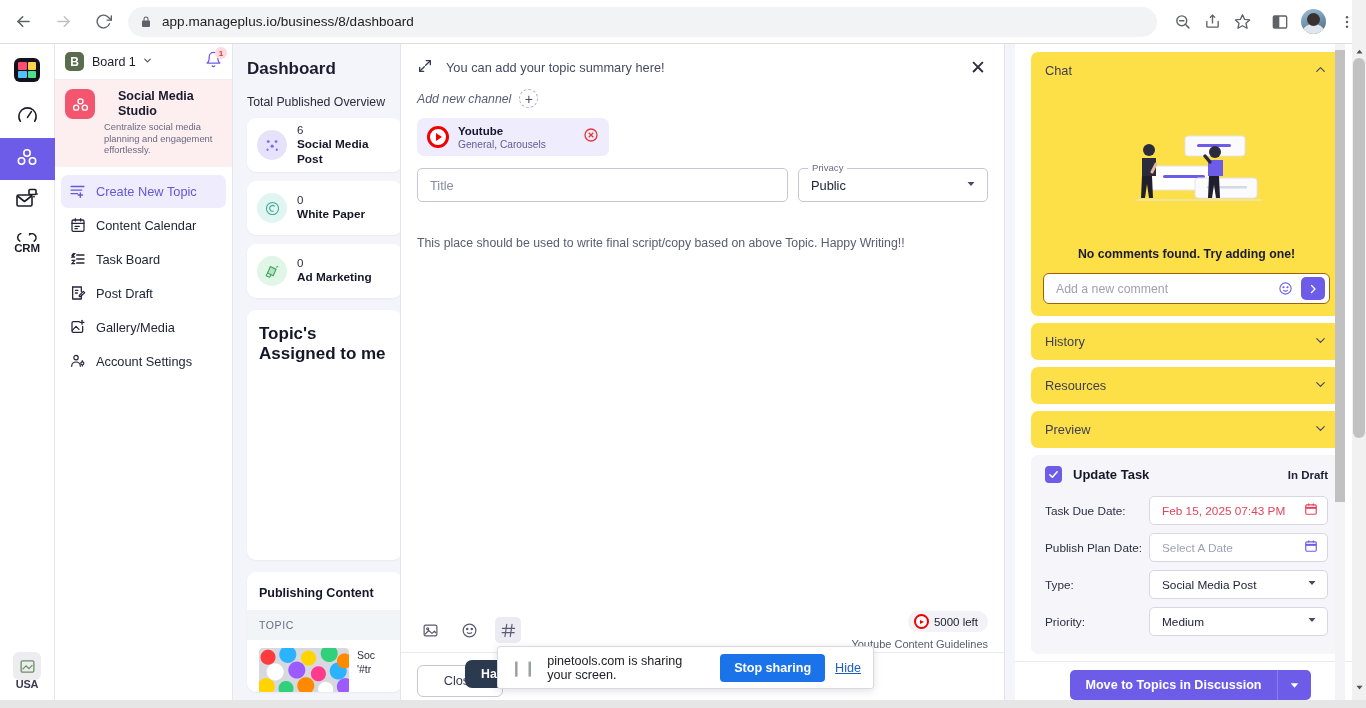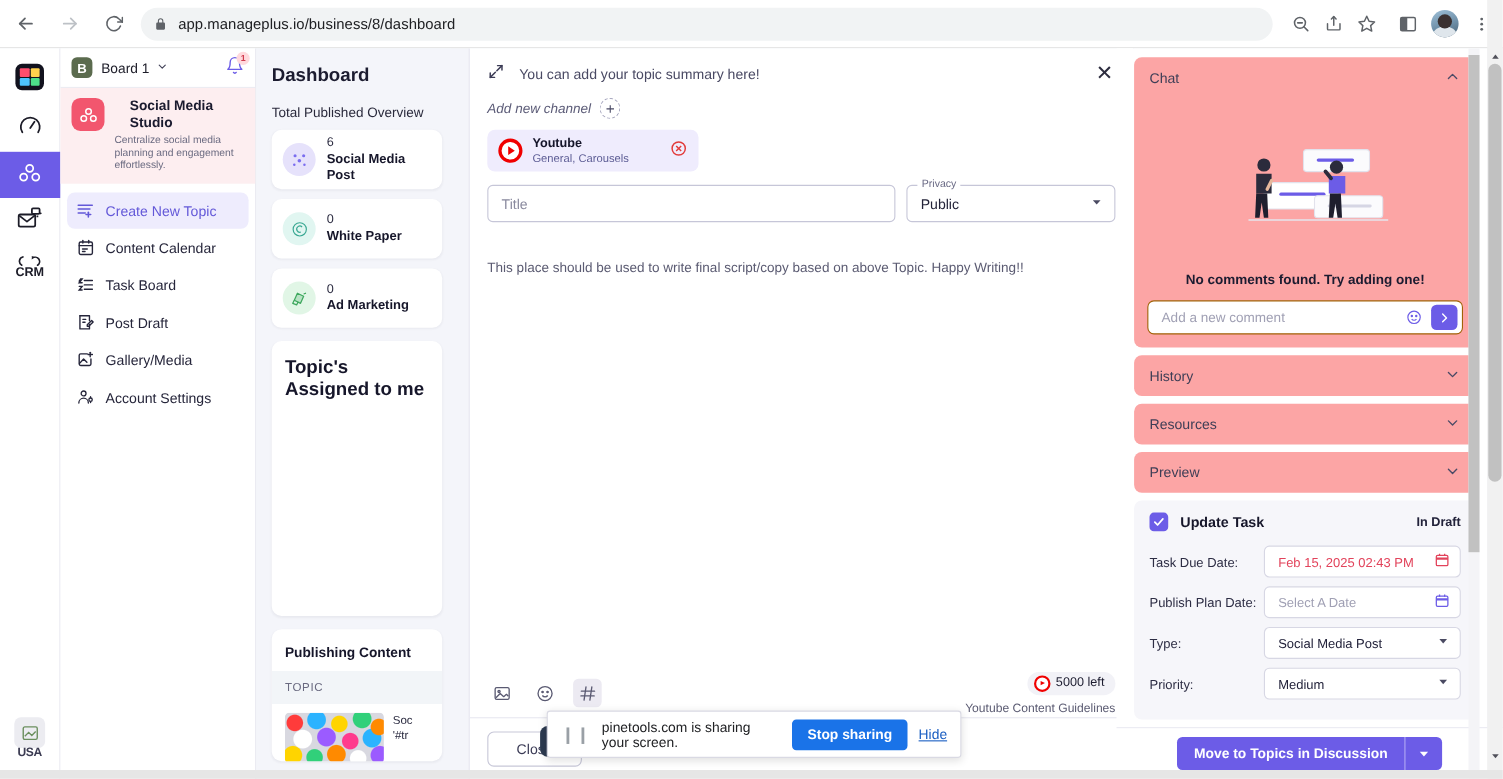--- a/index.html
+++ b/index.html
@@ -170,21 +170,21 @@
       radial-gradient(circle at 30% 88%, #31d07a 7px, transparent 8px),
       radial-gradient(circle at 52% 82%, #ff8a00 8px, transparent 9px),
       radial-gradient(circle at 74% 90%, #ffffff 7px, transparent 8px),
       radial-gradient(circle at 96% 84%, #9b5bff 8px, transparent 9px),
       #d8d8e0;
   }
   .pub-text { font-size: 10.5px; color: #2b2b40; line-height: 14px; overflow: hidden; }
 
   
   #modal {
-    position: absolute; left: 426px; top: 0; width: 605px; height: 664px;
+    position: absolute; left: 400px; top: 0; width: 605px; height: 664px;
     background: #ffffff; border-left: 1px solid #e3e3ee; border-right: 1px solid #e3e3ee;
     display: flex; flex-direction: column; justify-content: space-between;
   }
   #modal-head { display: flex; align-items: center; padding: 12px 14px 10px 16px; }
   .expand-ico { color: #3b3b55; margin-right: 13px; cursor: pointer; flex: none; }
   #modal-summary { font-size: 12.8px; color: #494963; flex: 1; }
   .close-x { color: #2c2c3e; cursor: pointer; font-size: 19px; line-height: 1; padding: 2px 4px; }
   #modal-body { padding: 0 16px; flex: 1; overflow: hidden; }
   #addchan-row { display: flex; align-items: center; gap: 8px; margin-bottom: 10px; }
   #addchan-label { font-size: 12.3px; font-style: italic; color: #5c5c78; }
@@ -251,21 +251,21 @@
     background: #fff; display: flex; align-items: center; justify-content: center;
     font-size: 12.8px; color: #3a3a55; cursor: pointer;
   }
 
   
   #right-panel {
     position: absolute; left: 1015px; top: 0; width: 337px; height: 664px;
     background: #ffffff; padding: 8px 10px 0 16px; overflow: hidden;
   }
   .accordion {
-    background: #fca5a5; border-radius: 7px; margin-bottom: 7px;
+    background: #fde047; border-radius: 7px; margin-bottom: 7px;
   }
   .acc-head {
     height: 37px; display: flex; align-items: center; padding: 0 14px;
     font-size: 12.8px; color: #3e3e56; cursor: pointer;
   }
   .acc-caret { margin-left: auto; color: #4a4a66; }
   #chat-body { padding: 2px 12px 12px 12px; }
   #chat-illus { height: 150px; display: flex; align-items: center; justify-content: center; }
   #chat-empty { text-align: center; font-size: 12.3px; font-weight: 700; color: #1b1b30; margin: 6px 0 12px 0; }
   #comment-input {
@@ -839,21 +839,21 @@
               <polyline points="4 12.5 9.5 18 20 6"></polyline>
             </svg>
         </span>
         <span id="task-title">Update Task</span>
         <span id="task-status">In Draft</span>
       </div>
 
       <div class="task-row">
         <span class="task-label">Task Due Date:</span>
         <div class="task-ctrl">
-          <span class="val-red">Feb 15, 2025 02:43 PM</span>
+          <span class="val-red">Feb 15, 2025 07:43 PM</span>
           <span class="cal-ico">
             <svg width="14" height="14" viewBox="0 0 24 24" fill="none" stroke="#e2435b" stroke-width="2">
                 <rect x="3" y="5" width="18" height="16" rx="2"></rect>
                 <line x1="3" y1="10" x2="21" y2="10" stroke-width="3.5"></line>
                 <line x1="8" y1="2.5" x2="8" y2="6"></line>
                 <line x1="16" y1="2.5" x2="16" y2="6"></line>
               </svg>
           </span>
         </div>
       </div>

